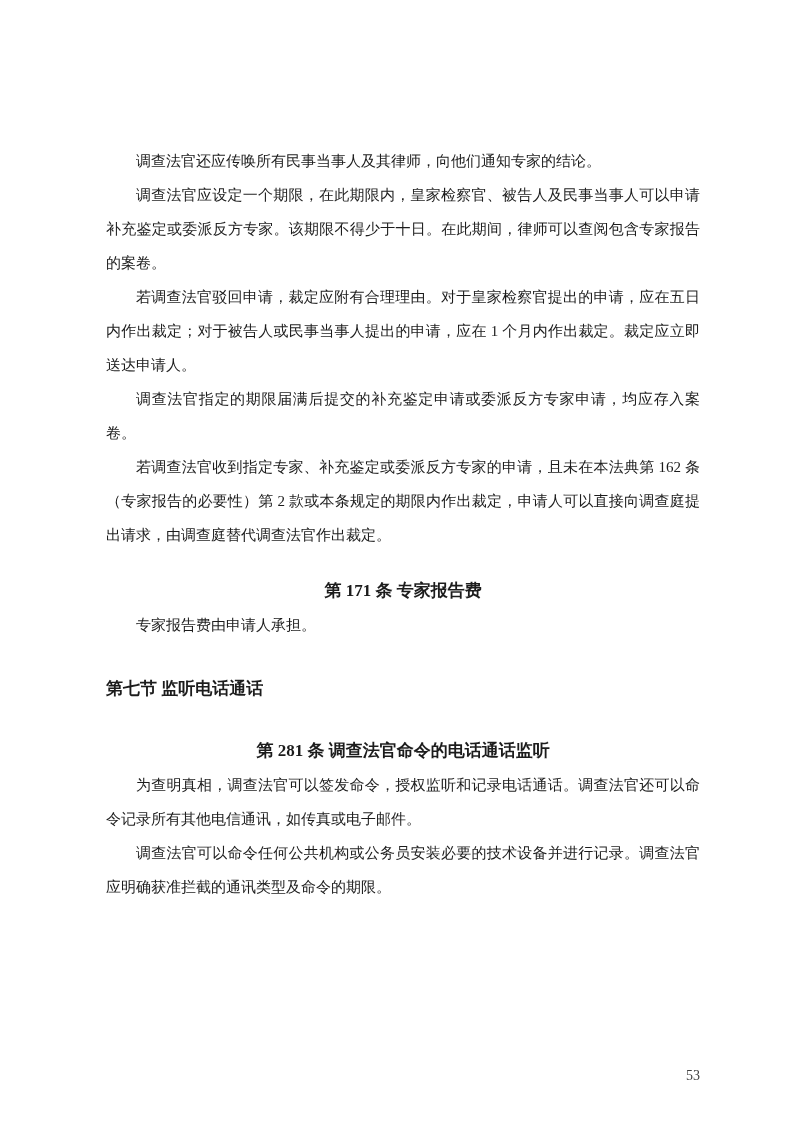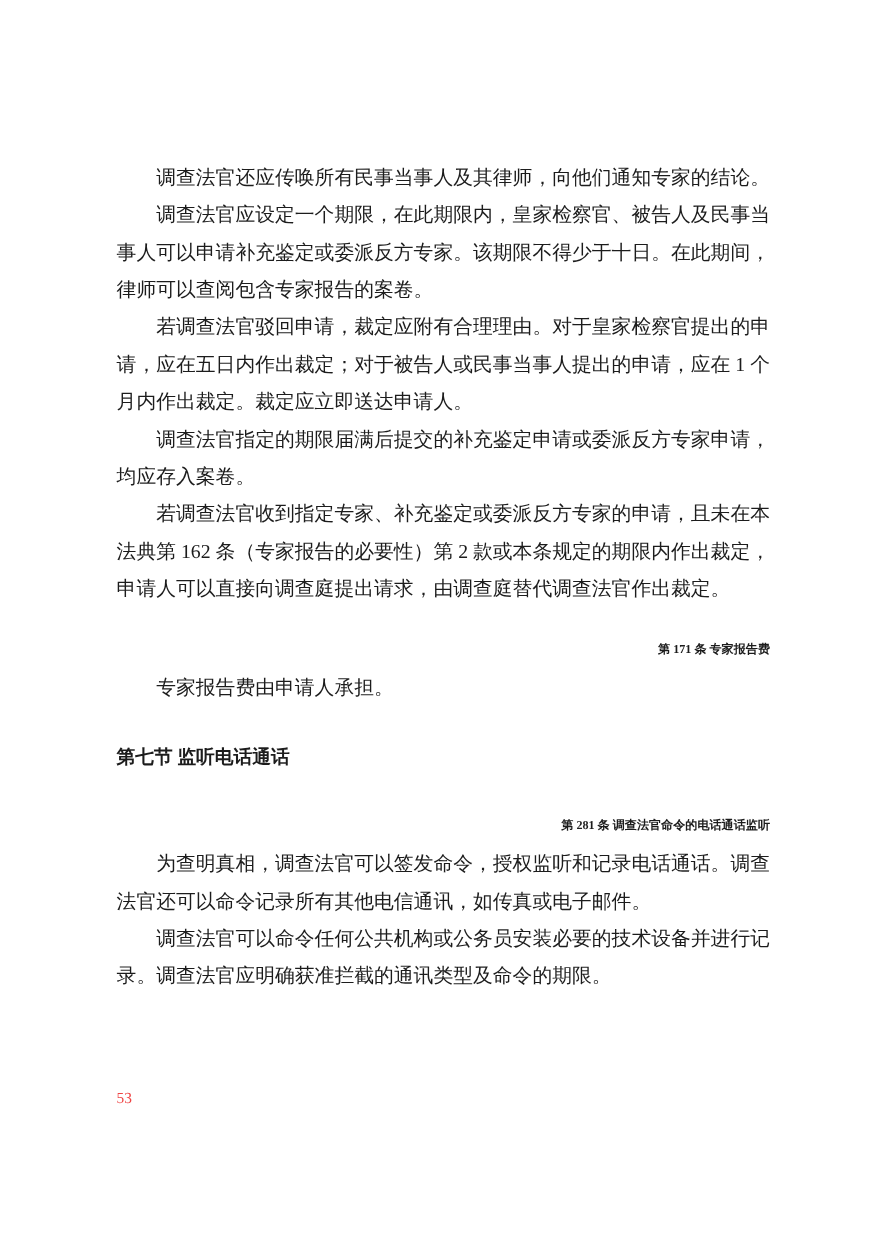--- a/index.html
+++ b/index.html
@@ -17,49 +17,49 @@
     color: #1c1c1c;
   }
   .text-block {
     position: absolute;
     left: 106px;
     top: 144px;
     width: 594px;
   }
   .para {
     margin: 0;
-    font-size: 18px;
+    font-size: 15px;
     line-height: 34px;
     text-align: justify;
     text-indent: 2em;
     word-break: break-all;
   }
   .article-heading {
     margin: 22px 0 0 0;
-    font-size: 11px;
+    font-size: 17px;
     line-height: 34px;
     font-weight: bold;
-    text-align: right;
+    text-align: center;
   }
   .section-heading {
     margin: 30px 0 28px 0;
     font-size: 17px;
     line-height: 34px;
     font-weight: bold;
     text-align: left;
   }
   .page-number {
     position: absolute;
     left: 106px;
     width: 594px;
-    top: 991px;
-    text-align: left;
+    top: 1067px;
+    text-align: right;
     font-size: 14px;
     line-height: 18px;
-    color: #ef4444;
+    color: #404040;
   }
 </style>
 </head>
 <body>
 
 <div class="page">
   <main class="text-block">
 
     <p class="para">调查法官还应传唤所有民事当事人及其律师，向他们通知专家的结论。</p>
     <p class="para">调查法官应设定一个期限，在此期限内，皇家检察官、被告人及民事当事人可以申请补充鉴定或委派反方专家。该期限不得少于十日。在此期间，律师可以查阅包含专家报告的案卷。</p>

